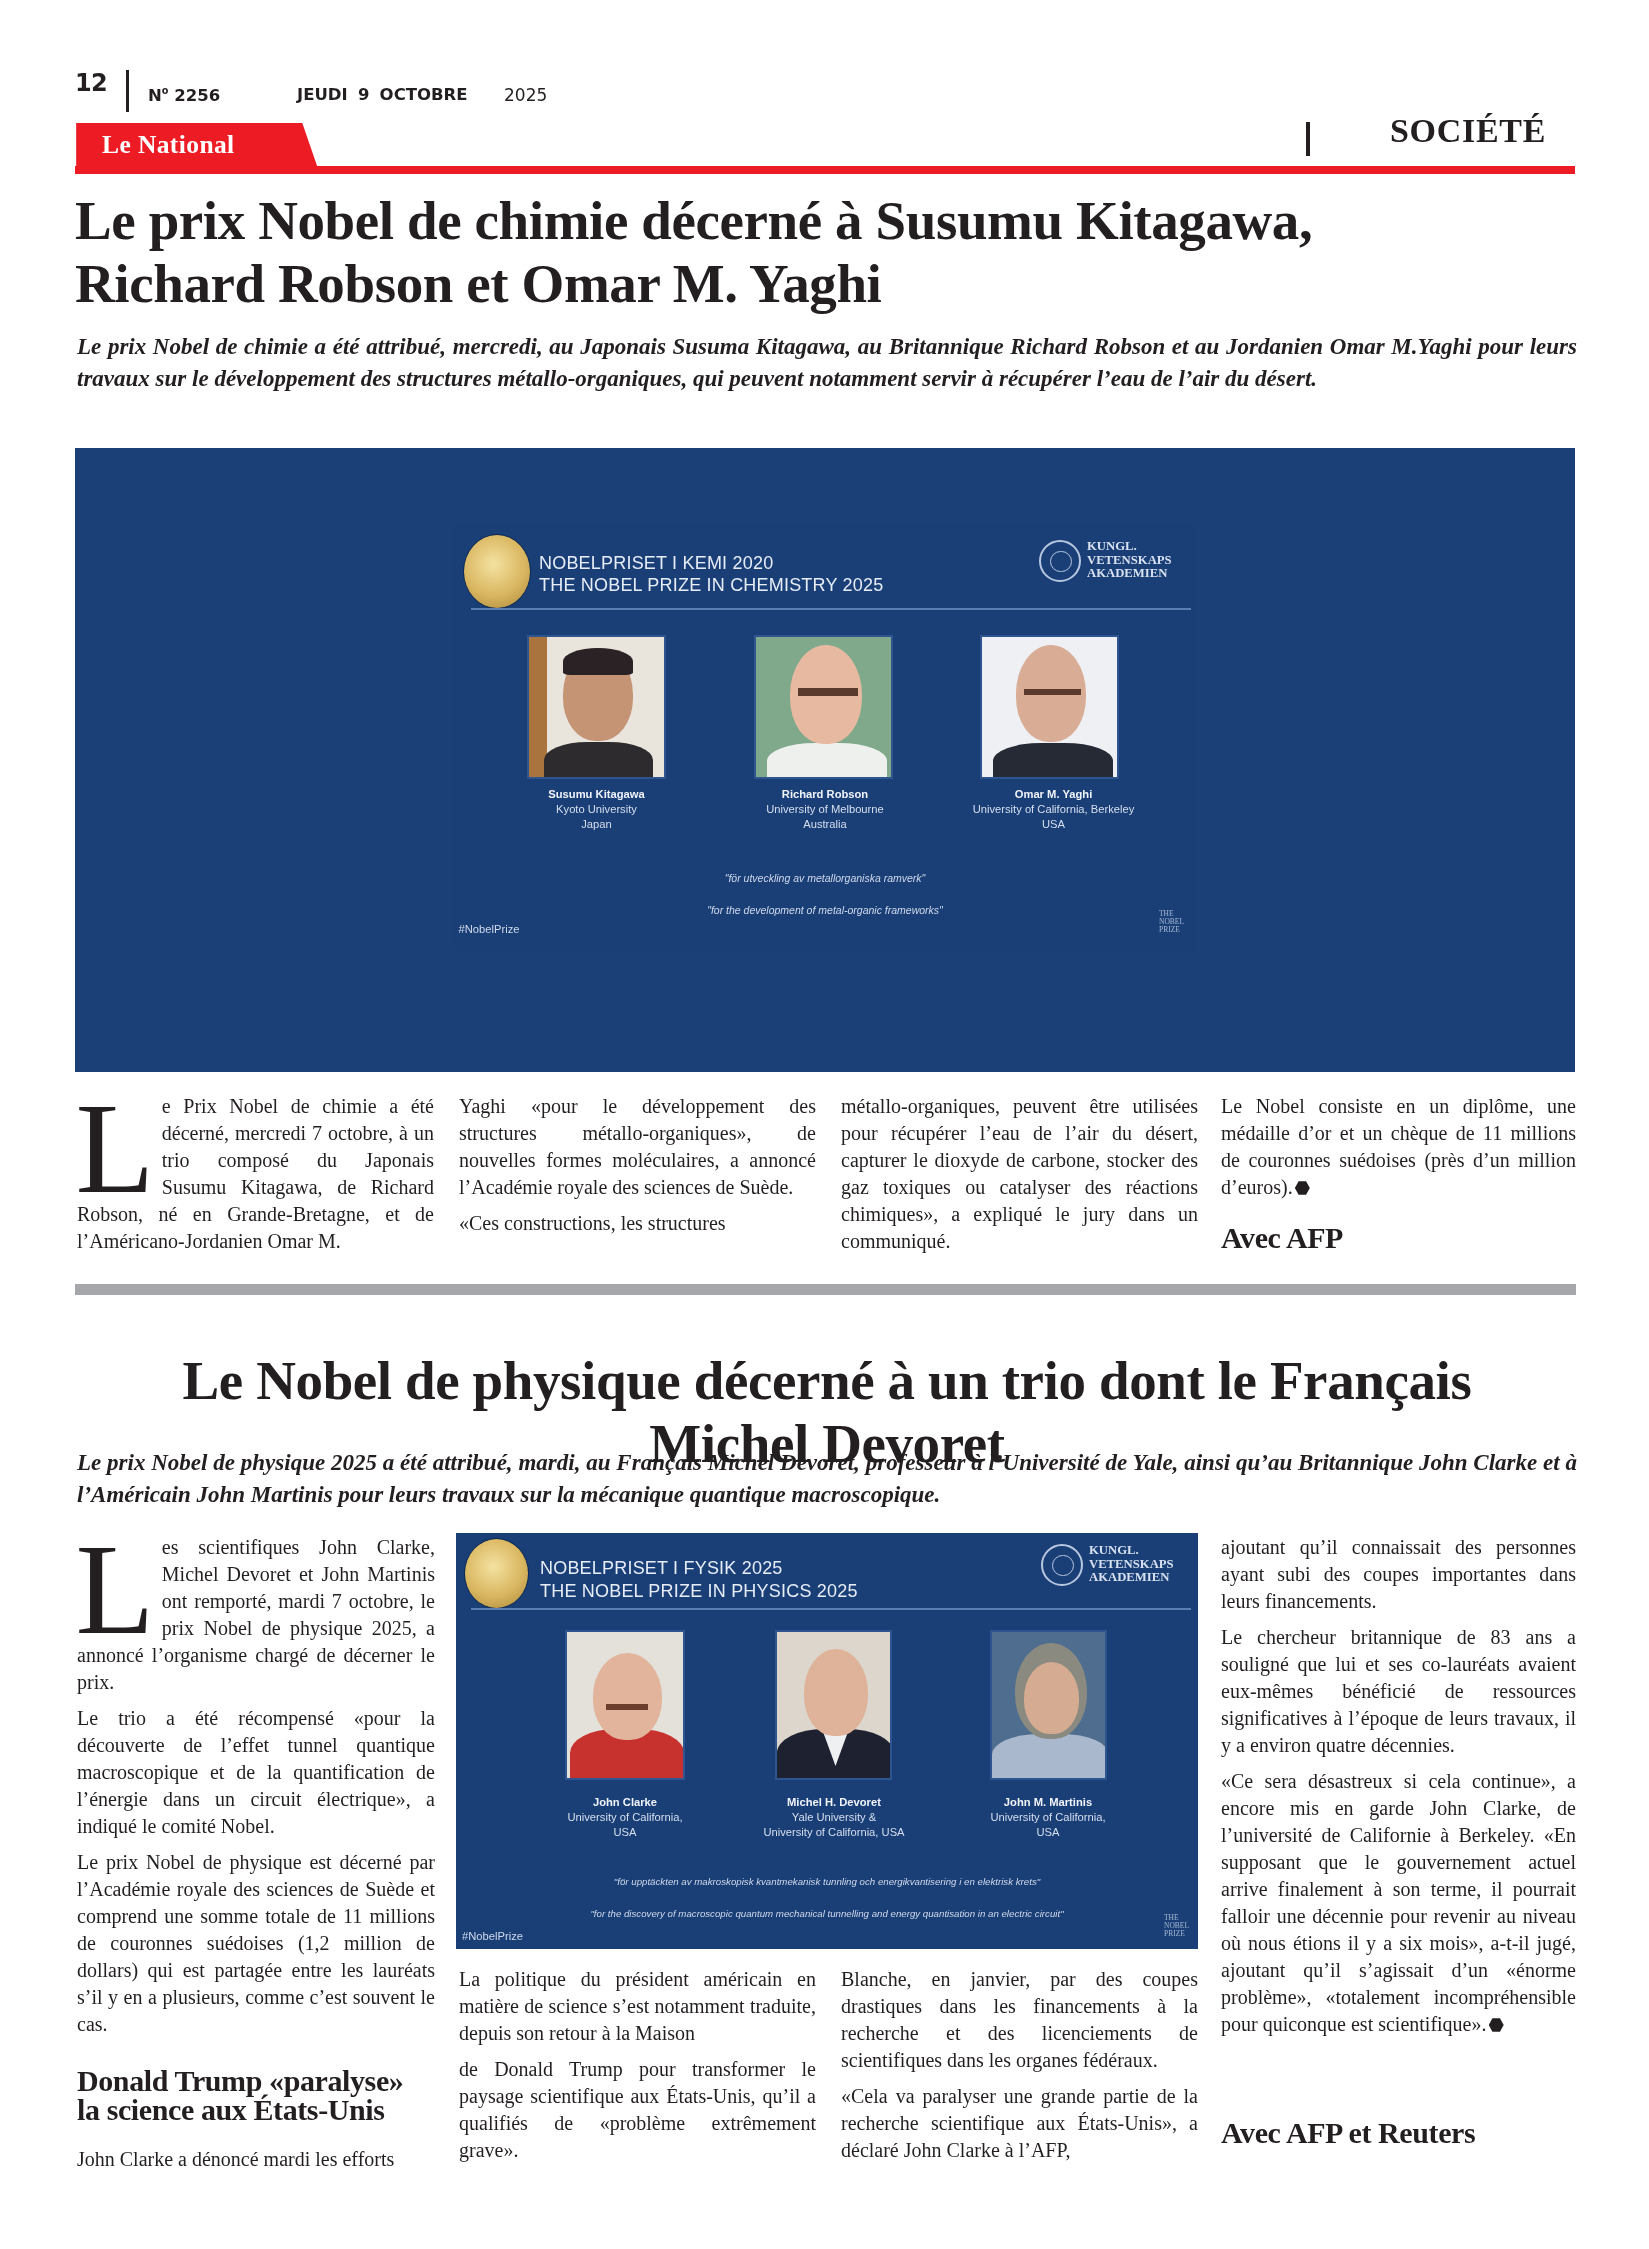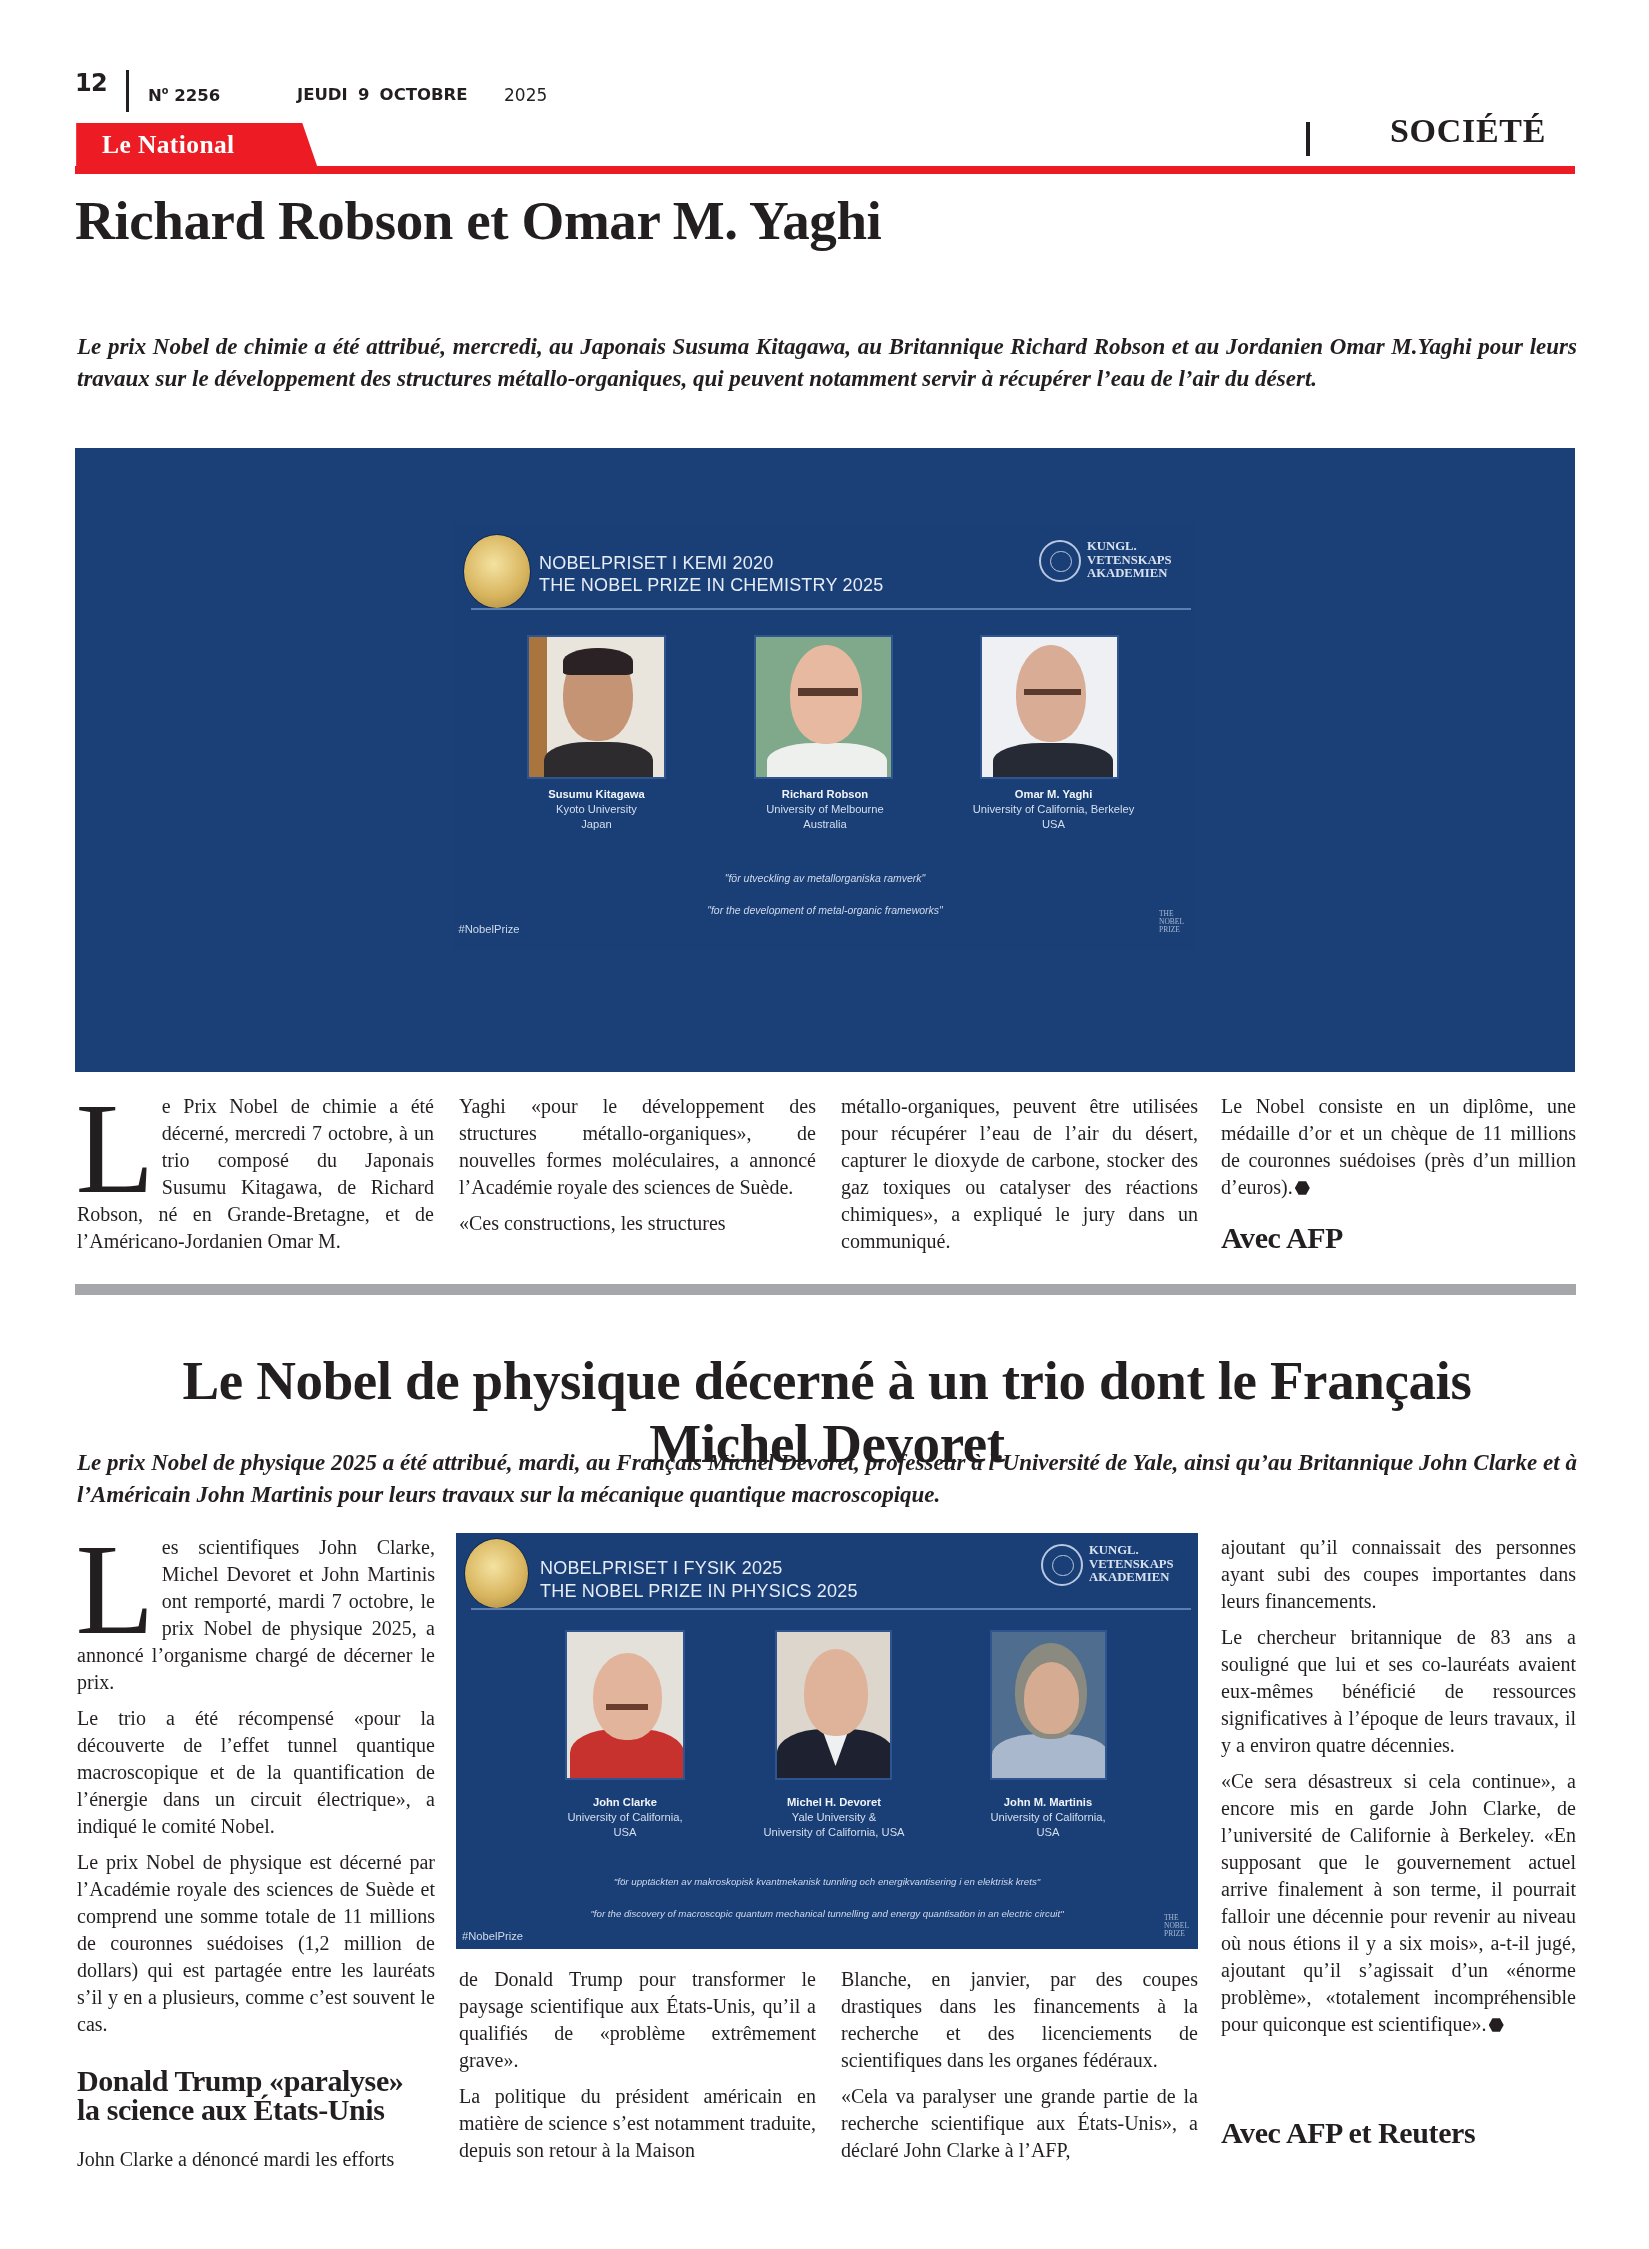--- a/index.html
+++ b/index.html
@@ -93,20 +93,21 @@
   <svg width="247" height="43" viewBox="0 0 330 58">
     <polygon points="0,0 305,0 325,58 0,58" fill="#ed1c24"></polygon>
   </svg>
 </div>
 <div id="brand-label" class="abs serif">Le National</div>
 <div id="red-rule" class="abs"></div>
 <div id="section-bar" class="abs"></div>
 <div id="section-label" class="abs serif">SOCIÉTÉ</div>
 
 <div id="h1" class="abs headline">
+  <div>Le prix Nobel de chimie décerné à Susumu Kitagawa,</div>
   <div>Richard Robson et Omar M. Yaghi</div>
 </div>
 <div id="deck1" class="abs deck">Le prix Nobel de chimie a été attribué, mercredi, au Japonais Susuma Kitagawa, au Britannique Richard Robson et au Jordanien Omar M.Yaghi pour leurs travaux sur le développement des structures métallo-organiques, qui peuvent notamment servir à récupérer l’eau de l’air du désert.</div>
 
 <div id="card1-frame" class="abs card-outer"></div>
 <div id="card1" class="card">
   <div class="medal" style="left:9px;top:10.5px;"></div>
   <div class="card-title" style="left:85px;top:28.5px;">
     <div>NOBELPRISET I KEMI 2020</div>
     <div>THE NOBEL PRIZE IN CHEMISTRY 2025</div>
@@ -245,22 +246,22 @@
     <div>USA</div>
   </div>
 
   <div class="motivation" style="top:343px;font-size:9.7px;">"för upptäckten av makroskopisk kvantmekanisk tunnling och energikvantisering i en elektrisk krets"</div>
   <div class="motivation" style="top:375px;font-size:9.7px;">"for the discovery of macroscopic quantum mechanical tunnelling and energy quantisation in an electric circuit"</div>
   <div class="hashtag" style="left:6px;top:397px;">#NobelPrize</div>
   <div class="np-mark" style="left:708px;top:381px;width:30px;">THE NOBEL PRIZE</div>
 </div>
 
 <div id="a2c2" class="col">
+  <p>La politique du président américain en matière de science s’est notamment traduite, depuis son retour à la Maison</p>
   <p>de Donald Trump pour transformer le paysage scientifique aux États-Unis, qu’il a qualifiés de «problème extrêmement grave».</p>
-  <p>La politique du président américain en matière de science s’est notamment traduite, depuis son retour à la Maison</p>
 </div>
 <div id="a2c3" class="col">
   <p>Blanche, en janvier, par des coupes drastiques dans les financements à la recherche et des licenciements de scientifiques dans les organes fédéraux.</p>
   <p>«Cela va paralyser une grande partie de la recherche scientifique aux États-Unis», a déclaré John Clarke à l’AFP,</p>
 </div>
 <div id="a2c4" class="col">
   <p>ajoutant qu’il connaissait des personnes ayant subi des coupes importantes dans leurs financements.</p>
   <p>Le chercheur britannique de 83 ans a souligné que lui et ses co-lauréats avaient eux-mêmes bénéficié de ressources significatives à l’époque de leurs travaux, il y a environ quatre décennies.</p>
   <p><span>«Ce sera désastreux si cela continue», a encore mis en garde John Clarke, de l’université de Californie à Berkeley. «En supposant que le gouvernement actuel arrive finalement à son terme, il pourrait falloir une décennie pour revenir au niveau où nous étions il y a six mois», a-t-il jugé, ajoutant qu’il s’agissait d’un «énorme problème», «totalement incompréhensible pour quiconque est scientifique».</span><span class="endmark"></span></p>
 </div>

